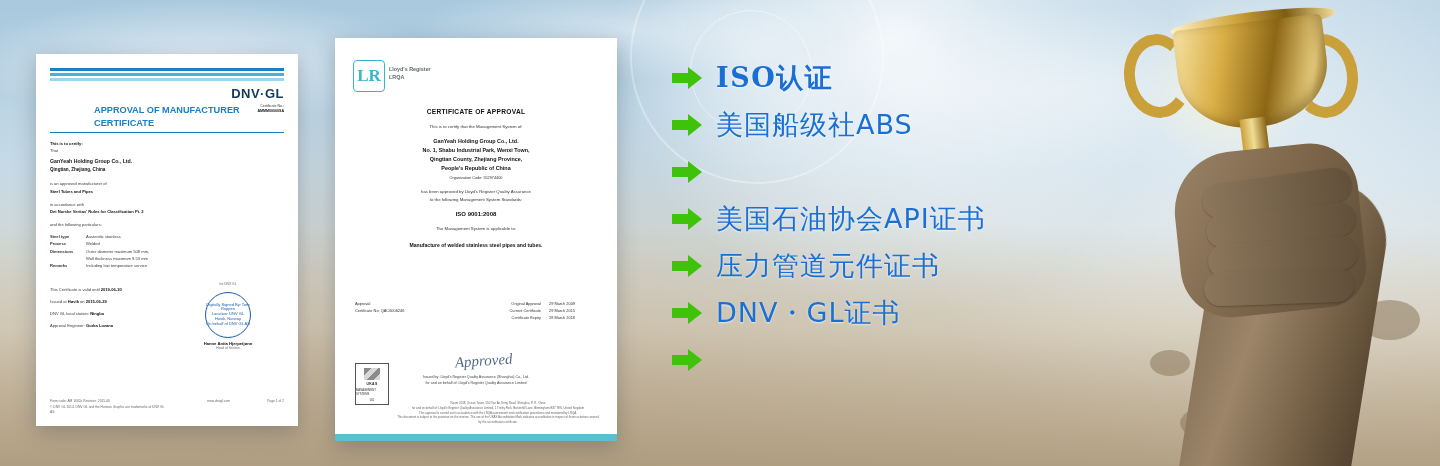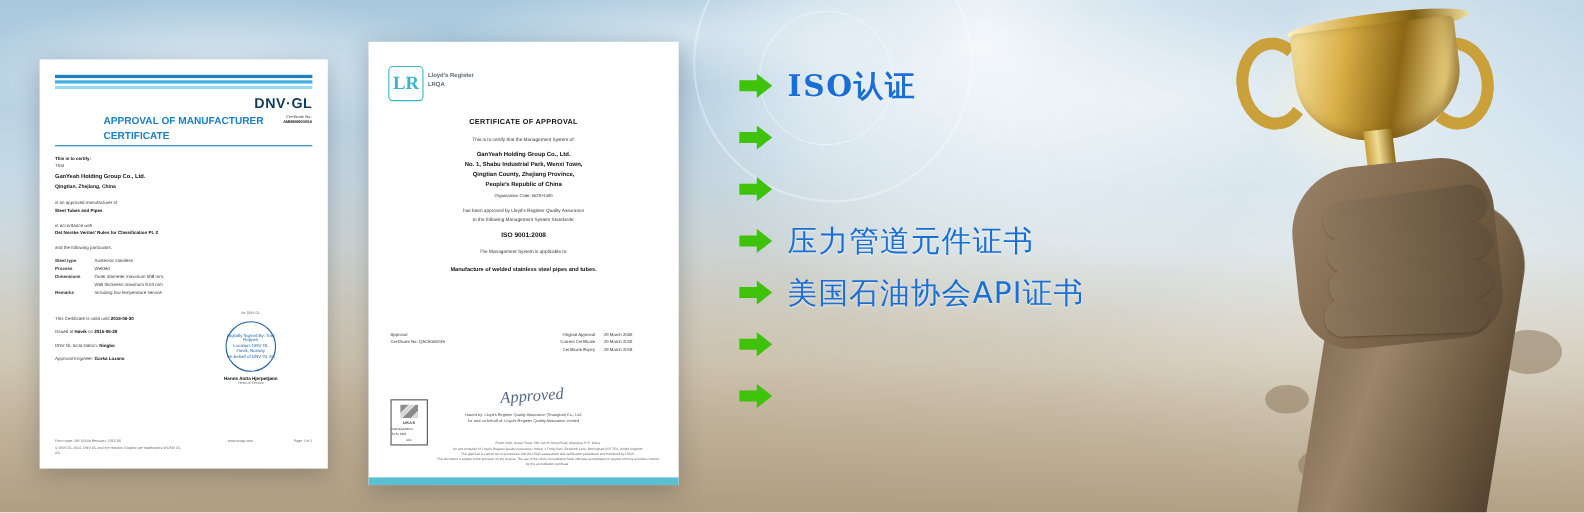--- a/index.html
+++ b/index.html
@@ -455,46 +455,48 @@
         <path d="M0 6 H16 V0 L30 11 L16 22 V16 H0 Z" fill="#3ec20a"></path>
       </svg>
       <span class="cert-label latin">ISO认证</span>
     </div>
 
 
     <div class="cert-item">
       <svg class="arrow-icon" viewBox="0 0 30 22">
         <path d="M0 6 H16 V0 L30 11 L16 22 V16 H0 Z" fill="#3ec20a"></path>
       </svg>
-    </div>
-
-    <div class="cert-item">
-      <svg class="arrow-icon" viewBox="0 0 30 22">
-        <path d="M0 6 H16 V0 L30 11 L16 22 V16 H0 Z" fill="#3ec20a"></path>
-      </svg>
+      <span class="cert-label">美国船级社ABS</span>
+    </div>
+
+    <div class="cert-item">
+      <svg class="arrow-icon" viewBox="0 0 30 22">
+        <path d="M0 6 H16 V0 L30 11 L16 22 V16 H0 Z" fill="#3ec20a"></path>
+      </svg>
+    </div>
+
+    <div class="cert-item">
+      <svg class="arrow-icon" viewBox="0 0 30 22">
+        <path d="M0 6 H16 V0 L30 11 L16 22 V16 H0 Z" fill="#3ec20a"></path>
+      </svg>
+      <span class="cert-label">美国石油协会API证书</span>
     </div>
 
     <div class="cert-item">
       <svg class="arrow-icon" viewBox="0 0 30 22">
         <path d="M0 6 H16 V0 L30 11 L16 22 V16 H0 Z" fill="#3ec20a"></path>
       </svg>
       <span class="cert-label">压力管道元件证书</span>
     </div>
 
     <div class="cert-item">
       <svg class="arrow-icon" viewBox="0 0 30 22">
         <path d="M0 6 H16 V0 L30 11 L16 22 V16 H0 Z" fill="#3ec20a"></path>
       </svg>
-      <span class="cert-label">美国石油协会API证书</span>
-    </div>
-
-    <div class="cert-item">
-      <svg class="arrow-icon" viewBox="0 0 30 22">
-        <path d="M0 6 H16 V0 L30 11 L16 22 V16 H0 Z" fill="#3ec20a"></path>
-      </svg>
+      <span class="cert-label">DNV・GL证书</span>
     </div>
 
     <div class="cert-item">
       <svg class="arrow-icon" viewBox="0 0 30 22">
         <path d="M0 6 H16 V0 L30 11 L16 22 V16 H0 Z" fill="#3ec20a"></path>
       </svg>
     </div>
 
   </div>
 </div>

